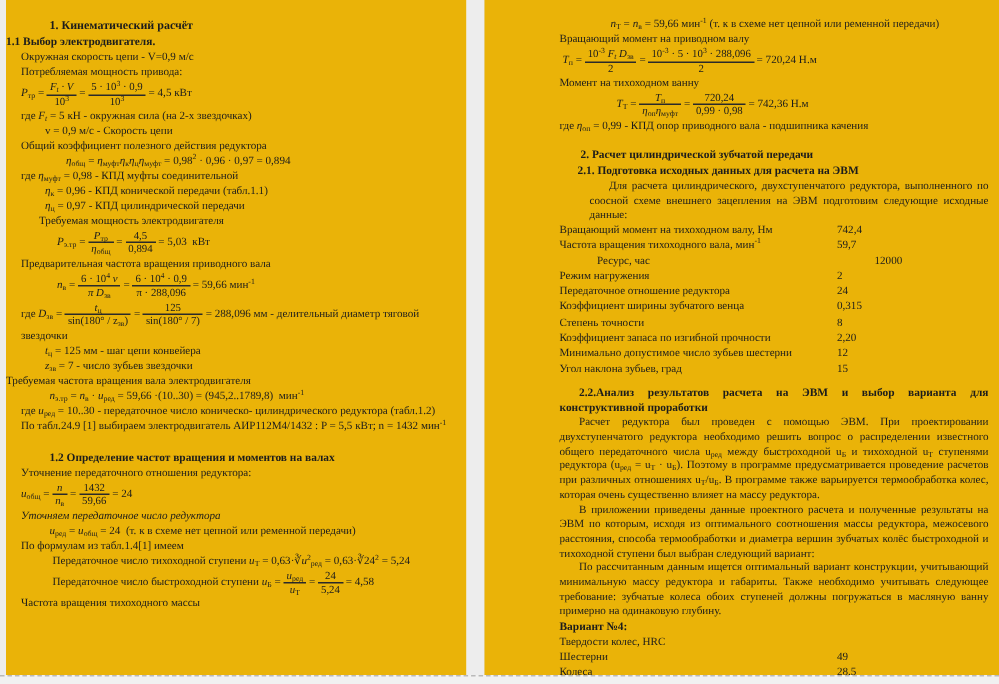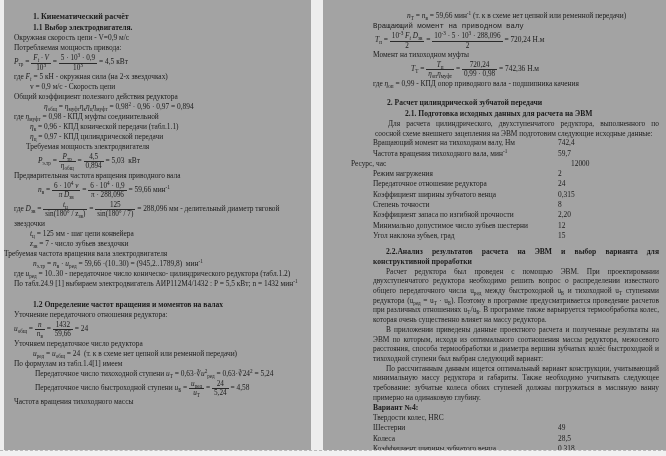--- a/index.html
+++ b/index.html
@@ -3,21 +3,21 @@
 <meta charset="utf-8">
 <style>
   html,body{margin:0;padding:0;}
   body{
     width:666px;height:456px;overflow:hidden;
     background:#ffffff;
     font-family:"Liberation Serif","DejaVu Serif",serif;
     color:#1c1c1c;
   }
   .canvas{position:relative;width:666px;height:456px;background:#fdfdfd;}
-  .page{position:absolute;top:0;height:450px;background:#a3a3a3;overflow:hidden;}
+  .page{position:absolute;top:0;height:450px;background:#eab308;overflow:hidden;}
   .page-left{left:4px;width:307px;}
   .page-right{left:323px;width:343px;}
   .left-edge{position:absolute;left:0;top:0;width:4px;height:450px;background:#ededed;}
   .page-gap{position:absolute;left:311px;top:0;width:12px;height:450px;background:#ededed;border-right:1px solid #d6d6d6;}
   .bottom-edge{position:absolute;left:0;top:450px;width:666px;height:6px;background:#f1f1f1;border-top:1px dashed #b9b9b9;}
   .content{padding-top:11px;}
   .collapse-tri{
     position:absolute;left:6px;top:16px;width:0;height:0;
     border-left:6px solid #a9a9a9;border-bottom:6px solid transparent;
     transform:rotate(45deg);opacity:.8;cursor:pointer;
@@ -41,21 +41,21 @@
 </head>
 <body>
 
 <div class="canvas">
   <div class="left-edge"></div>
   <div class="collapse-tri"></div>
 
   <div class="page page-left">
     <div class="content" id="page-left-content">
         <div class="h1" style="margin-left: 29px;"><span>1. Кинематический расчёт</span></div>
-        <div class="h2" style="margin-left: 29px;"><span>1.1 Выбор электродвигателя.</span></div>
+        <div class="h2" style=""><span>1.1 Выбор электродвигателя.</span></div>
         <div class="p" style="margin-left: 10px;"><span>Окружная скорость цепи - V=0,9 м/с</span></div>
         <div class="p" style="margin-left: 10px;"><span>Потребляемая мощность привода:</span></div>
         <div class="f" style="margin-left: 10px;"><span class="it">P</span><sub>тр</sub><span> = </span><span class="frac"><span class="fn"><span class="it">F</span><sub class="it">t</sub><span class="it"> · V</span></span><span class="fd"><span>10</span><sup>3</sup></span></span><span> = </span><span class="frac"><span class="fn"><span>5 · 10</span><sup>3</sup><span> · 0,9</span></span><span class="fd"><span>10</span><sup>3</sup></span></span><span> = 4,5 кВт</span></div>
         <div class="p" style="margin-left: 10px;"><span>где </span><span class="it">F</span><sub class="it">t</sub><span> = 5 кН - окружная сила (на 2-х звездочках)</span></div>
         <div class="p" style="margin-left: 26px;"><span>v = 0,9 м/с - Скорость цепи</span></div>
         <div class="p" style="margin-left: 10px;"><span>Общий коэффициент полезного действия редуктора</span></div>
         <div class="p" style="margin-left: 40px;"><span class="it">η</span><sub>общ</sub><span> = </span><span class="it">η</span><sub>муфт</sub><span class="it">η</span><sub>к</sub><span class="it">η</span><sub>ц</sub><span class="it">η</span><sub>муфт</sub><span> = 0,98</span><sup>2</sup><span> · 0,96 · 0,97 = 0,894</span></div>
         <div class="p" style="margin-left: 10px;"><span>где </span><span class="it">η</span><sub>муфт</sub><span> = 0,98 - КПД муфты соединительной</span></div>
         <div class="p" style="margin-left: 26px;"><span class="it">η</span><sub>к</sub><span> = 0,96 - КПД конической передачи (табл.1.1)</span></div>
         <div class="p" style="margin-left: 26px;"><span class="it">η</span><sub>ц</sub><span> = 0,97 - КПД цилиндрической передачи</span></div>
@@ -68,52 +68,52 @@
         <div class="p" style="margin-left: 26px;"><span class="it">t</span><sub>ц</sub><span> = 125 мм - шаг цепи конвейера</span></div>
         <div class="p" style="margin-left: 26px;"><span class="it">z</span><sub>зв</sub><span> = 7 - число зубьев звездочки</span></div>
         <div class="p" style=""><span>Требуемая частота вращения вала электродвигателя</span></div>
         <div class="p" style="margin-left: 29px;"><span class="it">n</span><sub>э.тр</sub><span> = </span><span class="it">n</span><sub>в</sub><span> · </span><span class="it">u</span><sub>ред</sub><span> = 59,66 ·(10..30) = (945,2..1789,8)  мин</span><sup>-1</sup></div>
         <div class="p" style="margin-left: 10px;"><span>где </span><span class="it">u</span><sub>ред</sub><span> = 10..30 - передаточное число коническо- цилиндрического редуктора (табл.1.2)</span></div>
         <div class="p" style="margin-left: 10px;"><span>По табл.24.9 [1] выбираем электродвигатель АИР112М4/1432 : P = 5,5 кВт; n = 1432 мин</span><sup>-1</sup></div>
         <div style="height: 10px;"></div>
         <div class="h2" style="margin-left: 29px;"><span>1.2 Определение частот вращения и моментов на валах</span></div>
         <div class="p" style="margin-left: 10px;"><span>Уточнение передаточного отношения редуктора:</span></div>
         <div class="f" style="margin-left: 10px;"><span class="it">u</span><sub>общ</sub><span> = </span><span class="frac"><span class="fn"><span class="it">n</span></span><span class="fd"><span class="it">n</span><sub>в</sub></span></span><span> = </span><span class="frac"><span class="fn"><span>1432</span></span><span class="fd"><span>59,66</span></span></span><span> = 24</span></div>
-        <div class="p" style="margin-left: 10px;"><span>Уточняем передаточное число редуктора</span></div>
+        <div class="p" style="margin-left: 10px; font-style: italic;"><span>Уточняем передаточное число редуктора</span></div>
         <div class="p" style="margin-left: 29px;"><span class="it">u</span><sub>ред</sub><span> = </span><span class="it">u</span><sub>общ</sub><span> = 24  (т. к в схеме нет цепной или ременной передачи)</span></div>
         <div class="p" style="margin-left: 10px;"><span>По формулам из табл.1.4[1] имеем</span></div>
         <div class="p" style="margin-left: 31px;"><span>Передаточное число тихоходной ступени </span><span class="it">u</span><sub>Т</sub><span> = 0,63·∛</span><span class="it">u</span><sup>2</sup><sub>ред</sub><span> = 0,63·∛24</span><sup>2</sup><span> = 5,24</span></div>
         <div class="f" style="margin-left: 31px;"><span>Передаточное число быстроходной ступени </span><span class="it">u</span><sub>Б</sub><span> = </span><span class="frac"><span class="fn"><span class="it">u</span><sub>ред</sub></span><span class="fd"><span class="it">u</span><sub>Т</sub></span></span><span> = </span><span class="frac"><span class="fn"><span>24</span></span><span class="fd"><span>5,24</span></span></span><span> = 4,58</span></div>
         <div class="p" style="margin-left: 10px;"><span>Частота вращения тихоходного массы</span></div>
       </div>
   </div>
 
   <div class="page-gap"></div>
 
   <div class="page page-right">
     <div class="content" id="page-right-content">
         <div class="p" style="margin-left: 84px;"><span class="it">n</span><sub>Т</sub><span> = </span><span class="it">n</span><sub>в</sub><span> = 59,66 мин</span><sup>-1</sup><span> (т. к в схеме нет цепной или ременной передачи)</span></div>
-        <div class="p" style="margin-left: 50px; font-family: Liberation Mono, monospace;"><span>Вращающий момент на приводном валу</span></div>
+        <div class="p" style="margin-left: 50px;"><span>Вращающий момент на приводном валу</span></div>
         <div class="f" style="margin-left: 52px;"><span class="it">T</span><sub>п</sub><span> = </span><span class="frac"><span class="fn"><span>10</span><sup>-3</sup><span class="it"> F</span><sub class="it">t</sub><span class="it"> D</span><sub>зв</sub></span><span class="fd"><span>2</span></span></span><span> = </span><span class="frac"><span class="fn"><span>10</span><sup>-3</sup><span> · 5 · 10</span><sup>3</sup><span> · 288,096</span></span><span class="fd"><span>2</span></span></span><span> = 720,24 Н.м</span></div>
-        <div class="p" style="margin-left: 50px;"><span>Момент на тихоходном муфты</span></div>
+        <div class="p" style="margin-left: 50px;"><span>Момент на тихоходном ванну</span></div>
         <div class="f" style="margin-left: 88px;"><span class="it">T</span><sub>Т</sub><span> = </span><span class="frac"><span class="fn"><span class="it">T</span><sub>п</sub></span><span class="fd"><span class="it">η</span><sub>оп</sub><span class="it">η</span><sub>муфт</sub></span></span><span> = </span><span class="frac"><span class="fn"><span>720,24</span></span><span class="fd"><span>0,99 · 0,98</span></span></span><span> = 742,36 Н.м</span></div>
         <div class="p" style="margin-left: 50px;"><span>где </span><span class="it">η</span><sub>оп</sub><span> = 0,99 - КПД опор приводного вала - подшипника качения</span></div>
         <div style="height: 8px;"></div>
         <div class="h2" style="margin-left: 64px;"><span>2. Расчет цилиндрической зубчатой передачи</span></div>
-        <div class="h2" style="margin-left: 82px;"><span>2.1. Подготовка исходных данных для расчета на ЭВМ</span></div>
-        <div class="p just" style="margin-left: 52px; text-indent: 13px; margin-right: 7px;"><span>Для расчета цилиндрического, двухступенчатого редуктора, выполненного по соосной схеме внешнего зацепления на ЭВМ подготовим следующие исходные данные:</span></div>
+        <div class="h2" style="margin-left: 62px;"><span>2.1. Подготовка исходных данных для расчета на ЭВМ</span></div>
+        <div class="p just" style="margin-left: 70px; text-indent: 13px; margin-right: 7px;"><span>Для расчета цилиндрического, двухступенчатого редуктора, выполненного по соосной схеме внешнего зацепления на ЭВМ подготовим следующие исходные данные:</span></div>
         <div class="kv" style="margin-left: 50px;">
           <span class="lab"><span>Вращающий момент на тихоходном валу, Нм</span></span>
           <span class="val">742,4</span>
         </div>
         <div class="kv" style="margin-left: 50px;">
           <span class="lab"><span>Частота вращения тихоходного вала, мин</span><sup>-1</sup></span>
           <span class="val">59,7</span>
         </div>
-        <div class="kv" style="margin-left: 28px; gap: 35px;">
+        <div class="kv" style="margin-left: 75px;">
           <span class="lab"><span>Ресурс, час</span></span>
           <span class="val">12000</span>
         </div>
         <div class="kv" style="margin-left: 50px;">
           <span class="lab"><span>Режим нагружения</span></span>
           <span class="val">2</span>
         </div>
         <div class="kv" style="margin-left: 50px;">
           <span class="lab"><span>Передаточное отношение редуктора</span></span>
           <span class="val">24</span>

